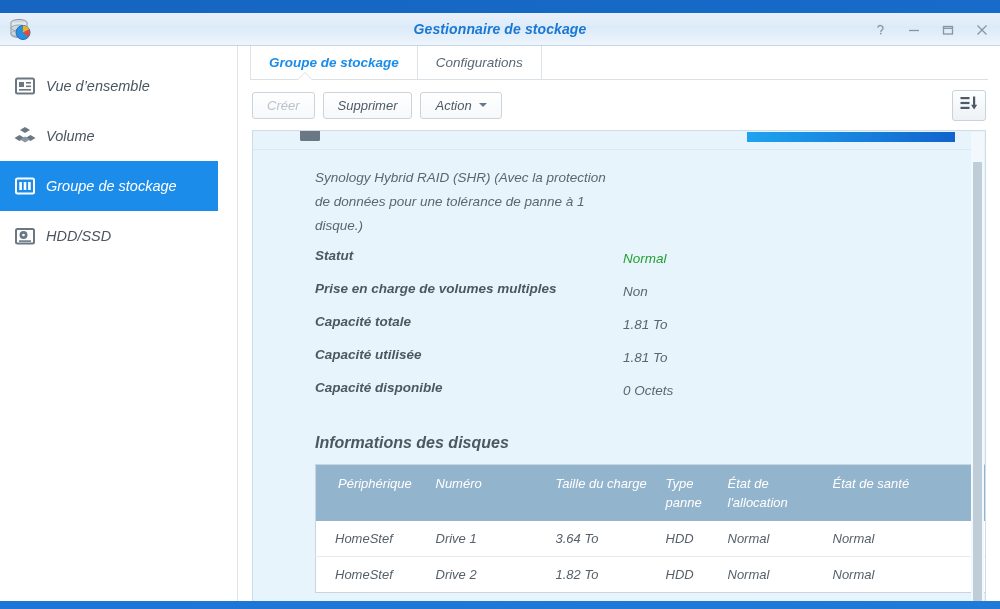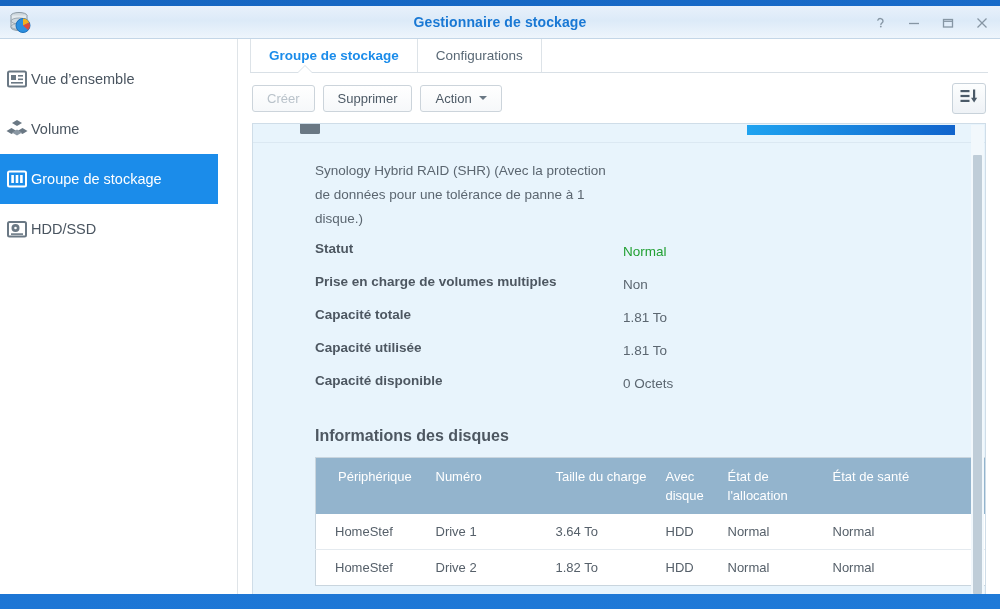--- a/index.html
+++ b/index.html
@@ -12,25 +12,26 @@
   }
 
   body {
     background: linear-gradient(170deg, #1565c0 0%, #1a6fd0 40%, #1f7ad8 100%);
     position: relative;
   }
 
   
   #window {
     position: absolute;
-    left: 0; top: 6px;
+    left: 0; top: 13px;
     width: 1000px;
     height: 588px;
     background: #ffffff;
     overflow: hidden;
+    font-style: italic;
   }
 
   
   #titlebar {
     position: relative;
     height: 33px;
     background: linear-gradient(to bottom, #e8f1fb 0%, #dceaf8 45%, #eef5fc 100%);
     border-bottom: 1px solid #c4d6e7;
   }
   #app-icon {
@@ -77,22 +78,22 @@
     width: 238px;
     background: #ffffff;
     border-right: 1px solid #dfe4e8;
     padding-top: 15px;
     flex: 0 0 238px;
   }
   .side-item {
     height: 50px;
     display: flex;
     align-items: center;
-    padding-left: 6px;
-    gap: 3px;
+    padding-left: 14px;
+    gap: 10px;
     color: #4a5560;
     font-size: 14.5px;
     cursor: default;
   }
   .side-item.active {
     background: #1b8cea;
     color: #ffffff;
     margin-right: 19px;
   }
   .side-ico {
@@ -499,21 +500,21 @@
           </div>
 
           <div class="sect-title">Informations des disques</div>
 
           <table class="dtable">
             <thead>
               <tr>
                 <th style="width:120px">Périphérique</th>
                 <th style="width:120px">Numéro</th>
                 <th style="width:110px">Taille du charge</th>
-                <th style="width:62px">Avec disque</th>
+                <th style="width:62px">Type panne</th>
                 <th style="width:105px">État de l'allocation</th>
                 <th>État de santé</th>
               </tr>
             </thead>
             <tbody>
               <tr>
                 <td>HomeStef</td>
                 <td>Drive 1</td>
                 <td>3.64 To</td>
                 <td>HDD</td>

